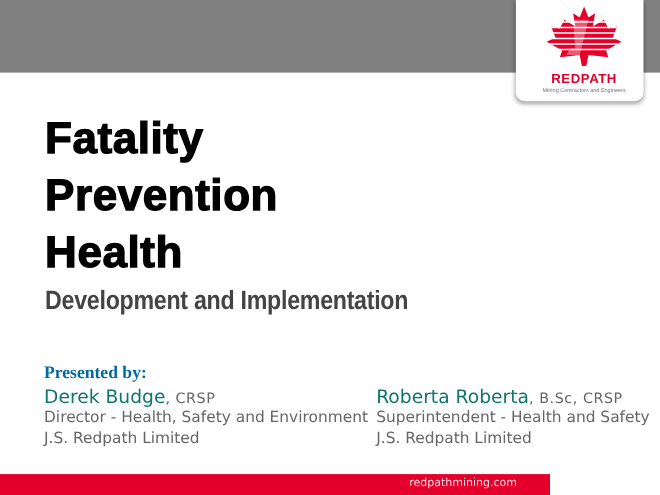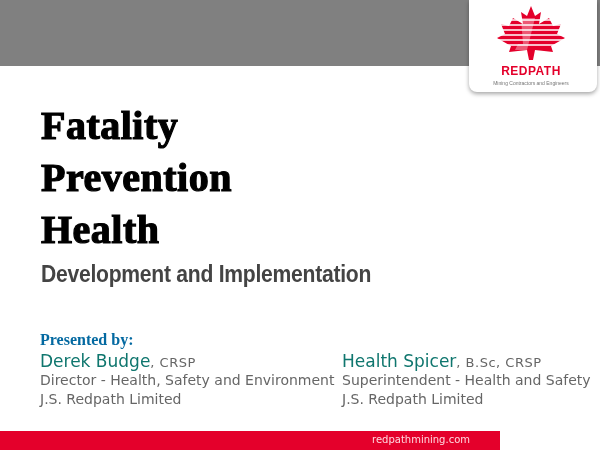--- a/index.html
+++ b/index.html
@@ -1,22 +1,22 @@
 <!DOCTYPE html>
 <html><head>
   <meta charset="utf-8">
   <style>
     html, body { margin:0; padding:0; }
     body { width:600px; height:450px; position:relative; overflow:hidden; background:#ffffff; font-family:"Liberation Sans", sans-serif; }
     .top-band { position:absolute; left:0; top:0; width:600px; height:66px; background:#808080; }
-    .logo-card { position:absolute; left:469px; top:0; width:128px; height:92px; background:#ffffff; border-radius:0 0 8px 8px; box-shadow:0 2px 4px rgba(0,0,0,0.35); }
+    .logo-card { position:absolute; left:469px; top:0; width:116px; height:92px; background:#ffffff; border-radius:0 0 8px 8px; box-shadow:0 2px 4px rgba(0,0,0,0.35); }
     .logo-mark { position:absolute; left:22px; top:4px; width:80px; height:58px; }
     .logo-word { position:absolute; left:0; top:64px; width:124px; text-align:center; color:#e4002b; font-weight:bold; font-size:12px; letter-spacing:0.5px; }
     .logo-tag { position:absolute; left:0; top:80px; width:124px; text-align:center; color:#777; font-size:5px; }
-    .title { position:absolute; left:41px; top:100px; font-family:Liberation Serif, serif; font-weight:bold; font-size:40px; line-height:52px; color:#000; letter-spacing:0.5px; -webkit-text-stroke:1.2px #000; }
+    .title { position:absolute; left:41px; top:100px; font-family:Liberation Sans, sans-serif; font-weight:bold; font-size:40px; line-height:52px; color:#000; letter-spacing:0.5px; -webkit-text-stroke:1.2px #000; }
     .subtitle { position:absolute; left:41px; top:260px; font-size:24px; font-weight:bold; color:#444; letter-spacing:-0.3px; transform:scaleX(0.88); transform-origin:left; }
     .presented { position:absolute; left:40px; top:331px; font-family:Liberation Serif, serif; font-size:16px; font-weight:bold; color:#0369a1; }
     .presenter { position:absolute; font-family:"DejaVu Sans", sans-serif; color:#555; }
     .presenter .name { font-size:17px; font-weight:normal; color:#0f766e; }
     .presenter .cred { font-size:13px; color:#666; letter-spacing:0.5px;margin-top:24px; }
     .presenter .line { font-size:14px; color:#666; line-height:19px; }
     .p1 { left:40px; top:351px; }
     .p2 { left:342px; top:351px; }
     .bottom-band { position:absolute; left:0; top:431px; width:500px; height:19px; background:#e4002b; }
     .url { position:absolute; right:30px; top:3px; color:#ffd7df; font-family:"DejaVu Sans", sans-serif; font-size:10px; }
@@ -53,20 +53,20 @@
 
 <div class="presented">Presented by:</div>
 
 <div class="presenter p1">
   <div><span class="name">Derek Budge</span><span class="cred">, CRSP</span></div>
   <div class="line">Director - Health, Safety and Environment</div>
   <div class="line">J.S. Redpath Limited</div>
 </div>
 
 <div class="presenter p2">
-  <div><span class="name">Health Spicer</span><span class="cred">, B.Sc, CRSP</span></div>
+  <div><span class="name">Roberta Roberta</span><span class="cred">, B.Sc, CRSP</span></div>
   <div class="line">Superintendent - Health and Safety</div>
   <div class="line">J.S. Redpath Limited</div>
 </div>
 
 <div class="bottom-band">
   <span class="url">redpathmining.com</span>
 </div>
 
 </body></html>

